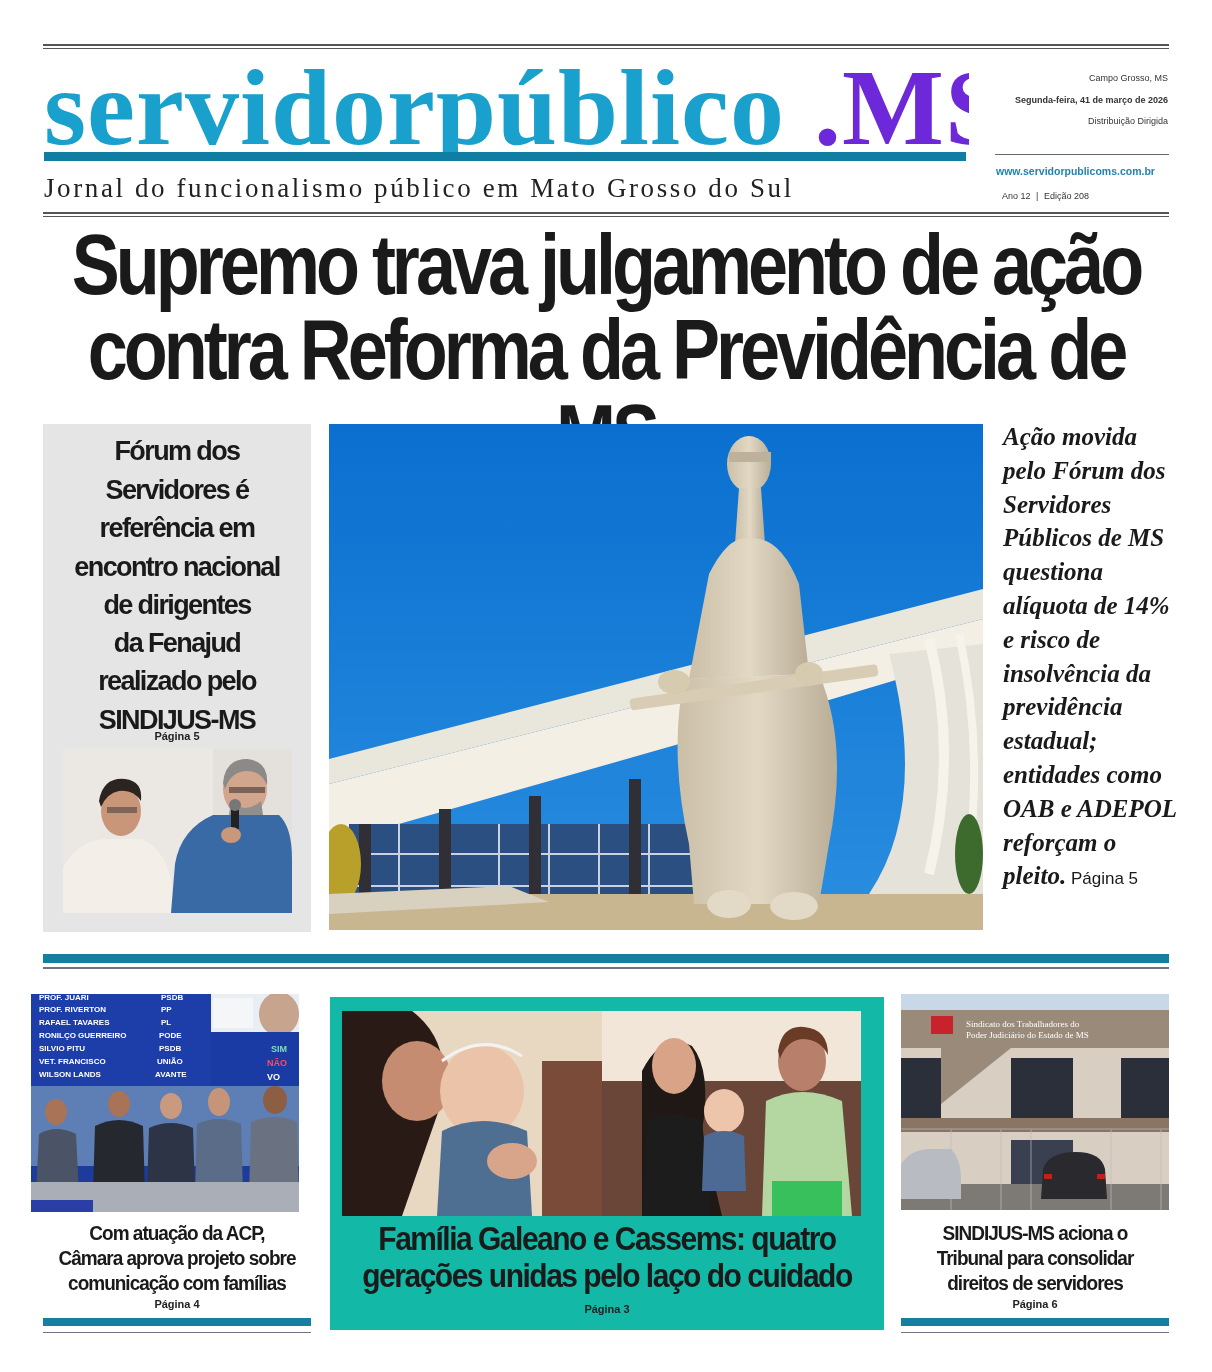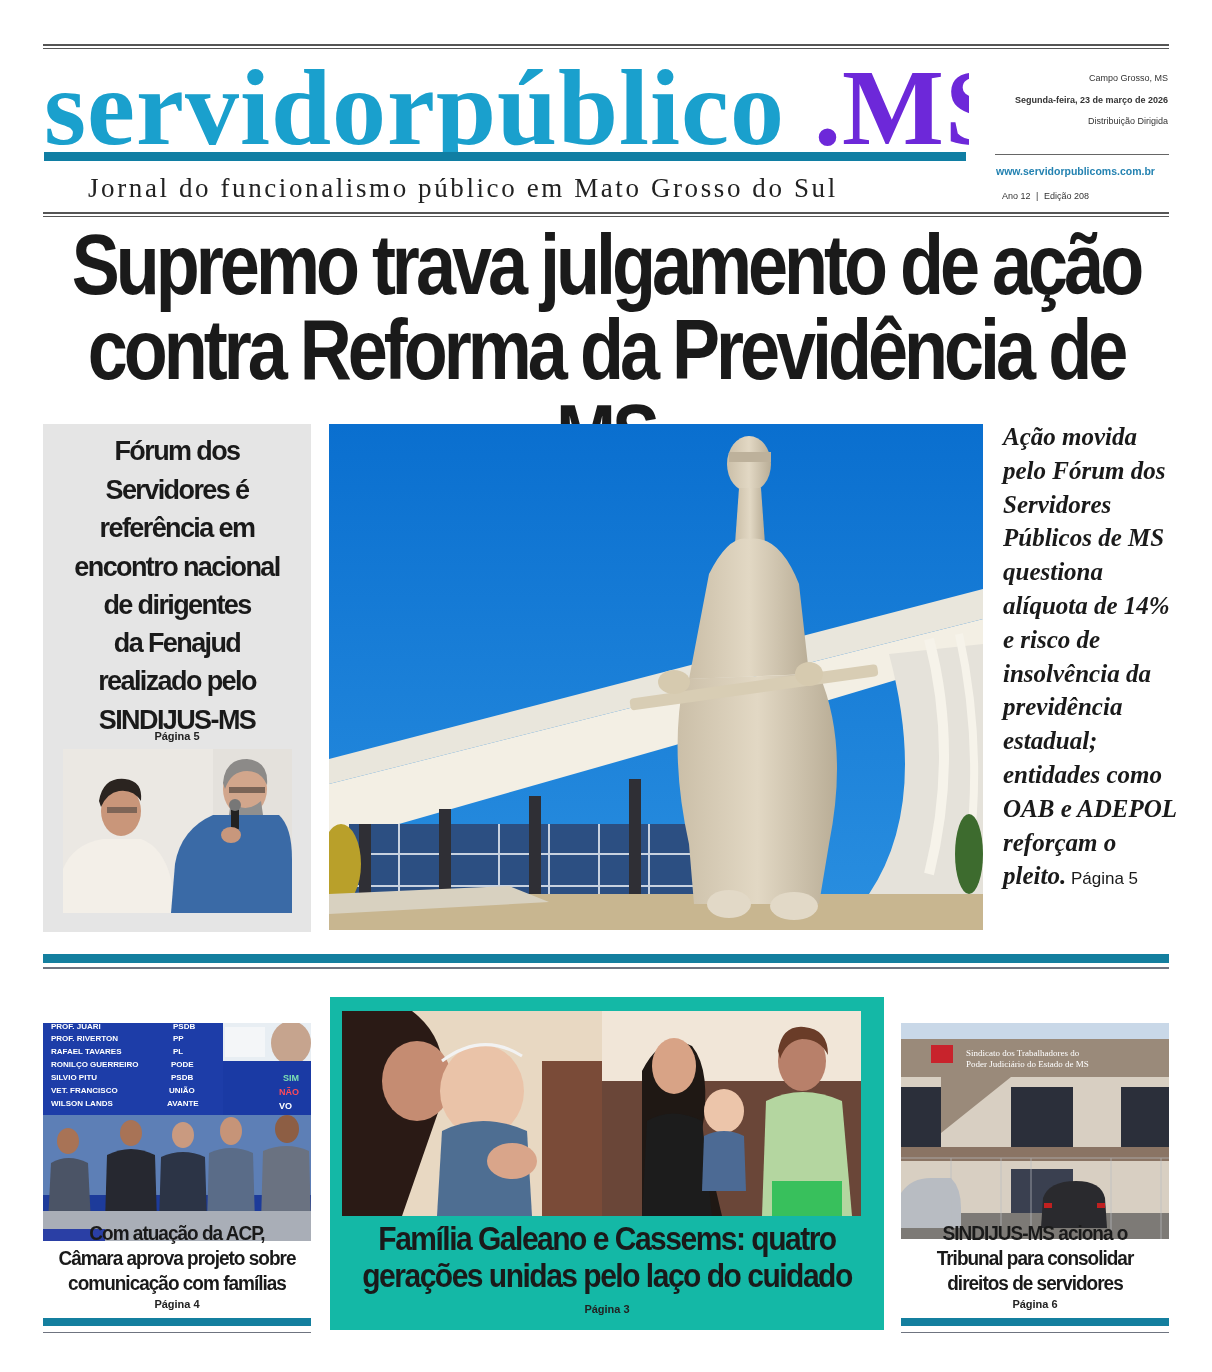--- a/index.html
+++ b/index.html
@@ -14,21 +14,21 @@
   
   .logo {
     position: absolute; left: 44px; top: 58px; width: 925px; height: 100px;
     font-family: "Liberation Serif", serif; font-weight: bold; font-size: 108px; line-height: 100px;
     color: #1aa0cd; letter-spacing: 1px; white-space: nowrap; overflow: hidden;
   }
   .logo .ms { color: #6d28d9; margin-left: 29px; }
   .logo-bar { position: absolute; left: 44px; top: 152px; width: 922px; height: 9px; background: #107ea3; }
   .tagline {
     position: absolute; left: 44px; top: 173px; width: 925px;
-    font-family: "Liberation Serif", serif; font-size: 27px; letter-spacing: 2.6px; color: #222; white-space: nowrap; margin-left: 44px;
+    font-family: "Liberation Serif", serif; font-size: 27px; letter-spacing: 2.6px; color: #222; white-space: nowrap;
   }
 
   .meta { position: absolute; right: 44px; text-align: right; font-size: 9px; color: #333; }
   .meta-city { top: 73px; }
   .meta-date { top: 95px; font-weight: bold; }
   .meta-dist { top: 116px; }
   .meta-rule { position: absolute; left: 995px; top: 154px; width: 174px; height: 1px; background: #666; }
   .meta-url { position: absolute; left: 996px; top: 165px; font-size: 10.5px; font-weight: bold; color: #2382b1; }
   .meta-ed { position: absolute; left: 1002px; top: 191px; font-size: 9px; color: #333; }
   .meta-ed b { font-weight: normal; }
@@ -78,21 +78,21 @@
 </head>
 <body>
 
 <div class="dbl-rule" style="top:44px;"></div>
 
 <div class="logo"><span>servidorpúblico</span><span class="ms">.MS</span></div>
 <div class="logo-bar"></div>
 <div class="tagline">Jornal do funcionalismo público em Mato Grosso do Sul</div>
 
 <div class="meta meta-city">Campo Grosso, MS</div>
-<div class="meta meta-date">Segunda-feira, 23 de março de 2026</div>
+<div class="meta meta-date">Segunda-feira, 41 de março de 2026</div>
 <div class="meta meta-dist">Distribuição Dirigida</div>
 <div class="meta-rule"></div>
 <div class="meta-url">www.servidorpublicoms.com.br</div>
 <div class="meta-ed">
   <span>Ano 12</span>
   <span style="margin:0 3px;">|</span>
   <b>Edição 208</b>
 </div>
 
 <div class="dbl-rule" style="top:212px;"></div>
@@ -196,21 +196,21 @@
   </svg>
 </div>
 
 <div class="dek">
   <span>Ação movida pelo Fórum dos Servidores Públicos de MS questiona alíquota de 14% e risco de insolvência da previdência estadual; entidades como OAB e ADEPOL reforçam o pleito</span><span>.</span><span class="pg7"> Página 5</span>
 </div>
 
 <div class="teal-bar" style="left:43px; top:954px; width:1126px; height:9px;"></div>
 <div class="grey-line" style="left:43px; top:967px; width:1126px;"></div>
 
-<div class="card-photo" style="left:43px; top:994px; width:268px; height:218px;margin-top:29px;" title="Vereadores em frente ao painel de votação">
+<div class="card-photo" style="left:31px; top:994px; width:268px; height:218px;" title="Vereadores em frente ao painel de votação">
   <svg width="268" height="218" viewBox="0 0 268 218">
     <rect width="268" height="218" fill="#1d3b9a"></rect>
     <rect x="0" y="0" width="180" height="92" fill="#1d3da8"></rect>
     <rect x="180" y="0" width="88" height="38" fill="#e8eef3"></rect>
     <rect x="182" y="4" width="40" height="30" fill="#f4f6f8"></rect>
     <ellipse cx="248" cy="20" rx="20" ry="22" fill="#c6a48e"></ellipse>
     <rect x="180" y="38" width="88" height="60" fill="#1a3aa4"></rect>
     <g font-family="Liberation Sans, sans-serif" font-size="8" fill="#ffffff" font-weight="bold">
       <text x="8" y="6">PROF. JUARI</text>
       <text x="130" y="6">PSDB</text>
@@ -281,21 +281,21 @@
       <rect x="430" y="170" width="70" height="35" fill="#38c05c"></rect>
     </svg>
   </div>
   <div class="card-title" style="left:0; top:223px; width:554px; font-size:30px; line-height:34px; letter-spacing:-1.5px;">
     <div>Família Galeano e Cassems: quatro</div>
     <div>gerações unidas pelo laço do cuidado</div>
   </div>
   <div class="pg abs" style="left:0; top:306px; width:554px;">Página 3</div>
 </div>
 
-<div class="card-photo" style="left:901px; top:994px; width:268px; height:216px;margin-top:29px;" title="Fachada do sindicato">
+<div class="card-photo" style="left:901px; top:994px; width:268px; height:216px;" title="Fachada do sindicato">
   <svg width="268" height="216" viewBox="0 0 268 216">
     <rect width="268" height="20" fill="#c9d8e8"></rect>
     <rect x="0" y="16" width="268" height="38" fill="#9a8a7a"></rect>
     <rect x="30" y="22" width="22" height="18" fill="#c8232c"></rect>
     <text x="65" y="33" font-family="Liberation Serif, serif" font-size="9" fill="#ffffff">Sindicato  dos Trabalhadores do</text>
     <text x="65" y="44" font-family="Liberation Serif, serif" font-size="9" fill="#ffffff">Poder Judiciário do Estado de MS</text>
     <rect x="0" y="54" width="268" height="162" fill="#d8cfc2"></rect>
     <polygon points="40,54 110,54 40,110" fill="#9a8a7a"></polygon>
     <g fill="#2b2f3a">
       <rect x="0" y="64" width="40" height="60"></rect>

